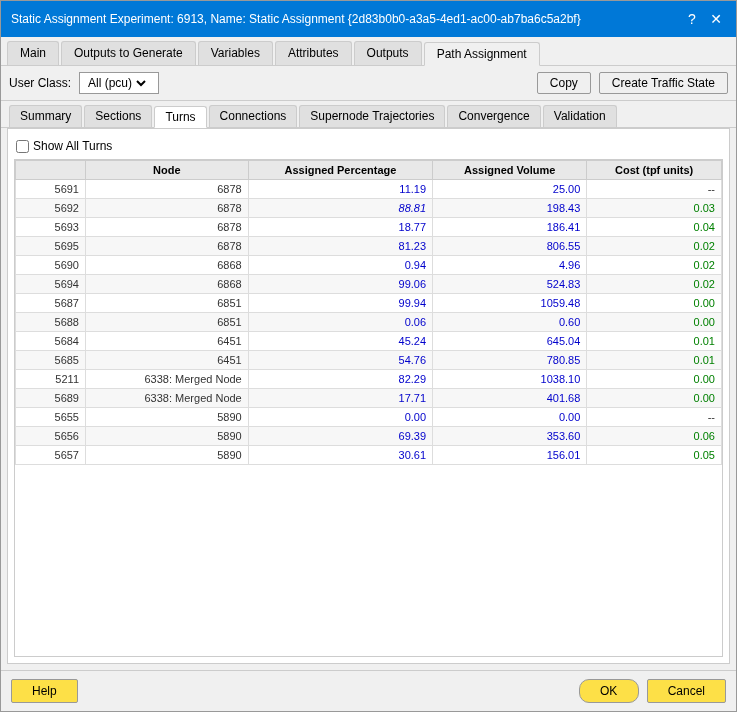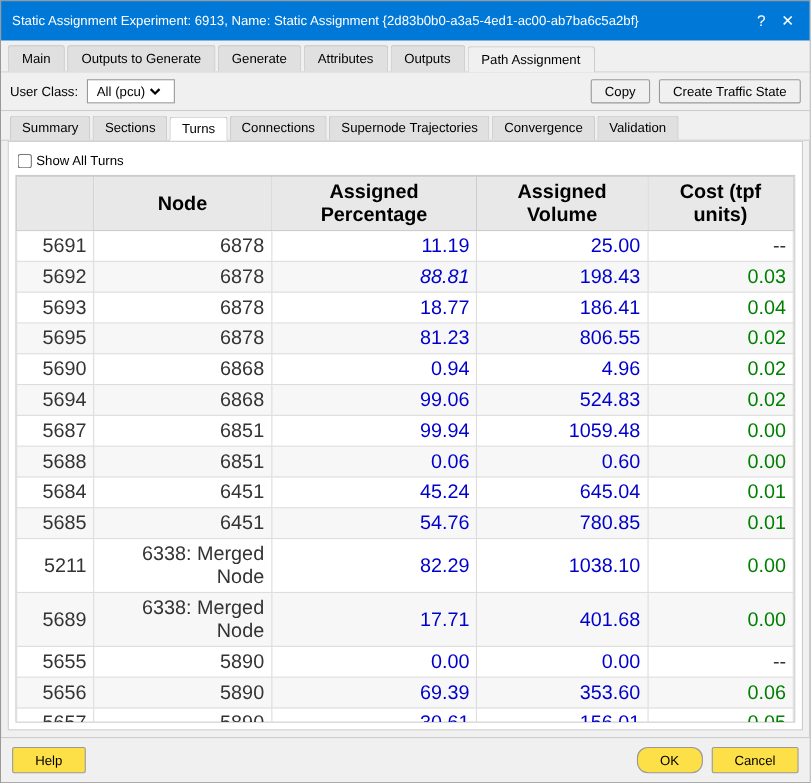--- a/index.html
+++ b/index.html
@@ -28,21 +28,21 @@
     .sub-tab { padding: 3px 10px; border: 1px solid #ccc; border-bottom: none; background: #e0e0e0; cursor: pointer; font-size: 12px; border-radius: 3px 3px 0 0; }
     .sub-tab.active { background: white; border-bottom: 1px solid white; position: relative; top: 1px; }
 
     .content { flex: 1; background: white; display: flex; flex-direction: column; overflow: hidden; padding: 6px; border: 1px solid #ccc; margin: 0 6px 6px 6px; }
 
     .show-all-row { display: flex; align-items: center; gap: 4px; padding: 4px 2px 6px; }
     .show-all-row input[type=checkbox] { width: 13px; height: 13px; cursor: pointer; }
     .show-all-label { font-size: 12px; cursor: pointer; }
 
     .table-container { flex: 1; overflow: auto; border: 1px solid #ccc; }
-    table { width: 100%; border-collapse: collapse; font-size: 18px; }
+    table { width: 100%; border-collapse: collapse; font-size: 11px; }
     thead th { background: #e8e8e8; border: 1px solid #ccc; padding: 3px 6px; text-align: center; font-weight: bold; position: sticky; top: 0; z-index: 1; }
     thead th:first-child { width: 70px; }
     tbody tr { cursor: default; }
     tbody tr:nth-child(even) { background: #f7f7f7; }
     tbody td { border: 1px solid #ddd; padding: 3px 6px; text-align: right; }
     tbody td:first-child { text-align: right; color: #333; }
     tbody td:nth-child(2) { text-align: right; color: #333; }
 
     .footer { display: flex; align-items: center; justify-content: space-between; padding: 8px 10px; background: #f0f0f0; border-top: 1px solid #ccc; }
     .footer-left { }
@@ -61,21 +61,21 @@
     <span class="title-bar-title">Static Assignment Experiment: 6913, Name: Static Assignment {2d83b0b0-a3a5-4ed1-ac00-ab7ba6c5a2bf}</span>
     <div class="title-bar-controls">
       <button class="title-bar-btn">?</button>
       <button class="title-bar-btn close">✕</button>
     </div>
   </div>
 
   <div class="main-tabs">
     <div class="main-tab">Main</div>
     <div class="main-tab">Outputs to Generate</div>
-    <div class="main-tab">Generate</div>
+    <div class="main-tab">Variables</div>
     <div class="main-tab">Attributes</div>
     <div class="main-tab">Outputs</div>
     <div class="main-tab active">Path Assignment</div>
   </div>
 
   <div class="toolbar">
     <span class="user-class-label">User Class:</span>
     <div class="user-class-select">
       <select>
         <option>All (pcu)</option>

